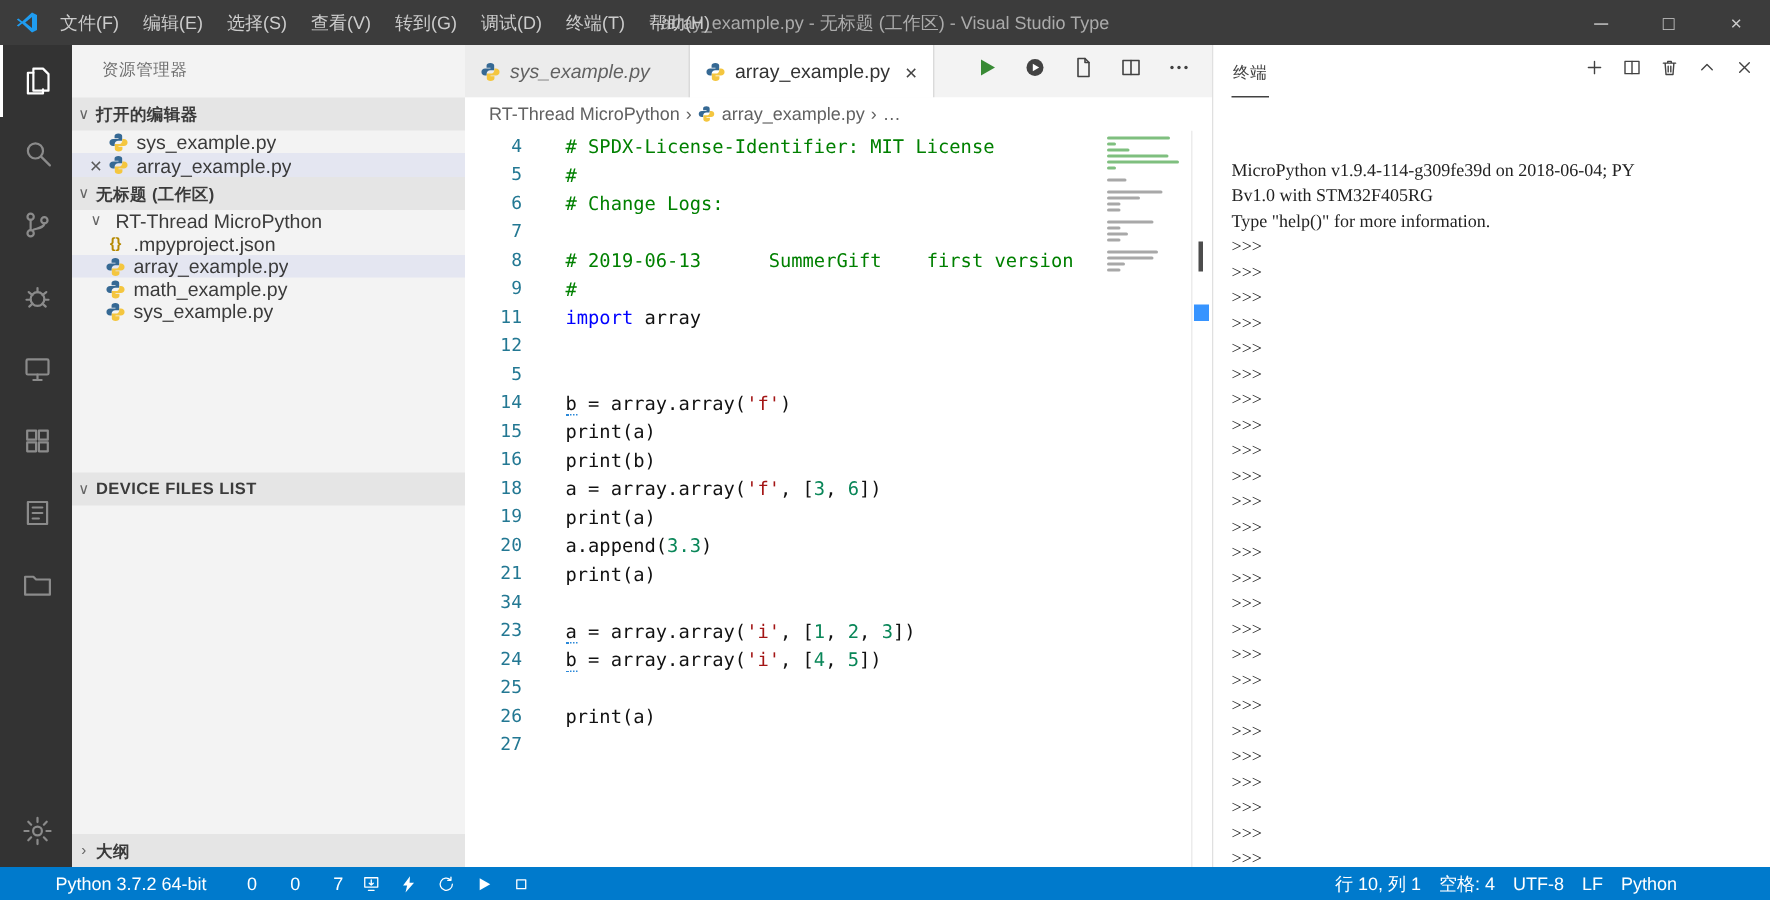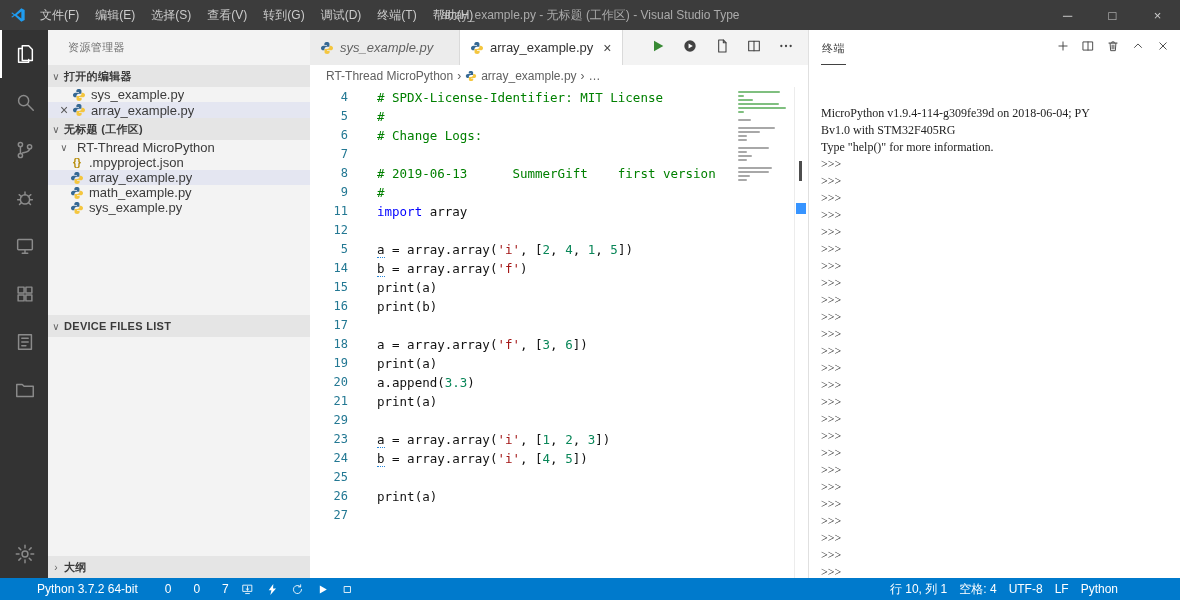--- a/index.html
+++ b/index.html
@@ -397,56 +397,51 @@
             <div class="code-row">
               <div class="gutter">11</div>
               <div class="code-text"><span class="tk-k">import</span> array</div>
             </div>
             <div class="code-row">
               <div class="gutter">12</div>
               <div class="code-text">&nbsp;</div>
             </div>
             <div class="code-row">
               <div class="gutter">5</div>
-              <div class="code-text"><span class="sq">a</span> = array.array(<span class="tk-s">'i'</span>, [<span class="tk-n">2</span>, <span class="tk-n">4</span>, <span class="tk-n">1</span>, <span class="tk-n">5</span>])</div>
             </div>
             <div class="code-row">
               <div class="gutter">14</div>
               <div class="code-text"><span class="sq">b</span> = array.array(<span class="tk-s">'f'</span>)</div>
             </div>
             <div class="code-row">
               <div class="gutter">15</div>
               <div class="code-text">print(a)</div>
             </div>
             <div class="code-row">
               <div class="gutter">16</div>
               <div class="code-text">print(b)</div>
             </div>
             <div class="code-row">
-              <div class="gutter">17</div>
-              <div class="code-text">&nbsp;</div>
-            </div>
-            <div class="code-row">
               <div class="gutter">18</div>
               <div class="code-text">a = array.array(<span class="tk-s">'f'</span>, [<span class="tk-n">3</span>, <span class="tk-n">6</span>])</div>
             </div>
             <div class="code-row">
               <div class="gutter">19</div>
               <div class="code-text">print(a)</div>
             </div>
             <div class="code-row">
               <div class="gutter">20</div>
               <div class="code-text">a.append(<span class="tk-n">3.3</span>)</div>
             </div>
             <div class="code-row">
               <div class="gutter">21</div>
               <div class="code-text">print(a)</div>
             </div>
             <div class="code-row">
-              <div class="gutter">29</div>
+              <div class="gutter">34</div>
               <div class="code-text">&nbsp;</div>
             </div>
             <div class="code-row">
               <div class="gutter">23</div>
               <div class="code-text"><span class="sq">a</span> = array.array(<span class="tk-s">'i'</span>, [<span class="tk-n">1</span>, <span class="tk-n">2</span>, <span class="tk-n">3</span>])</div>
             </div>
             <div class="code-row">
               <div class="gutter">24</div>
               <div class="code-text"><span class="sq">b</span> = array.array(<span class="tk-s">'i'</span>, [<span class="tk-n">4</span>, <span class="tk-n">5</span>])</div>
             </div>

